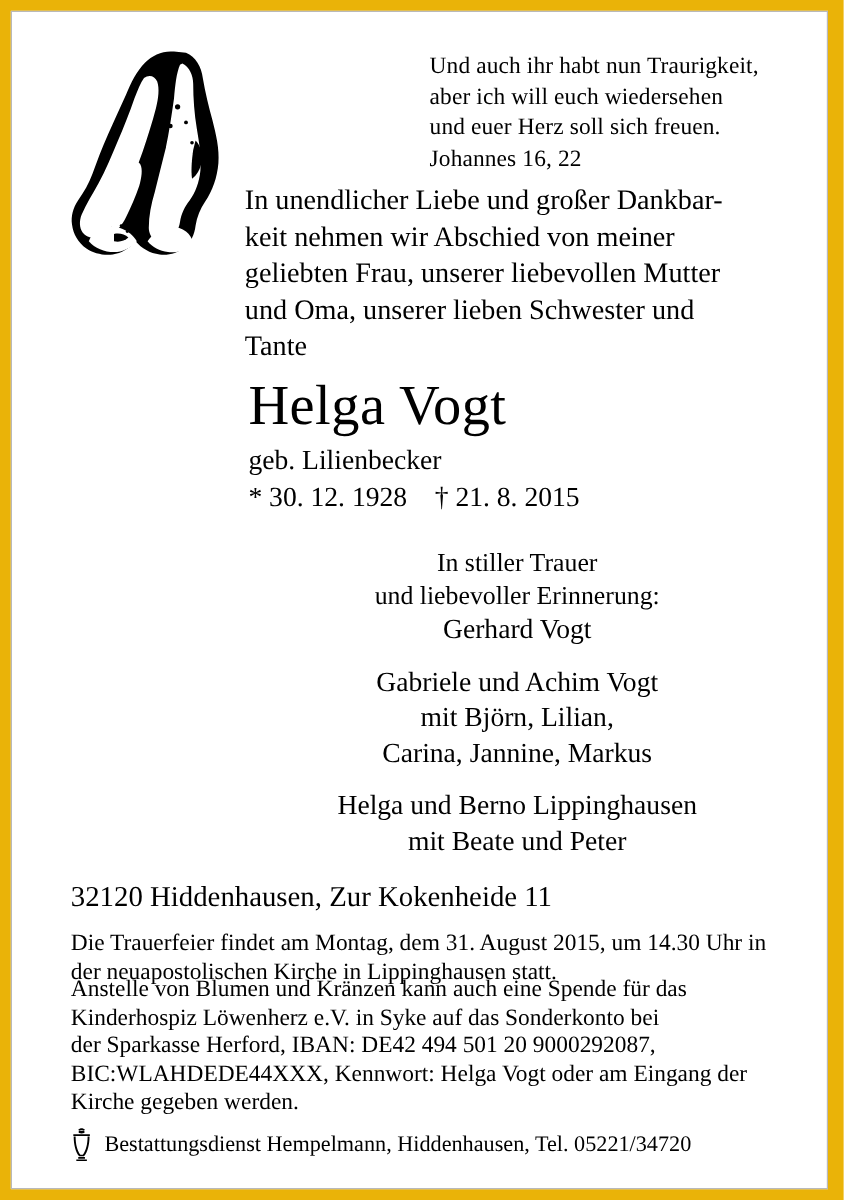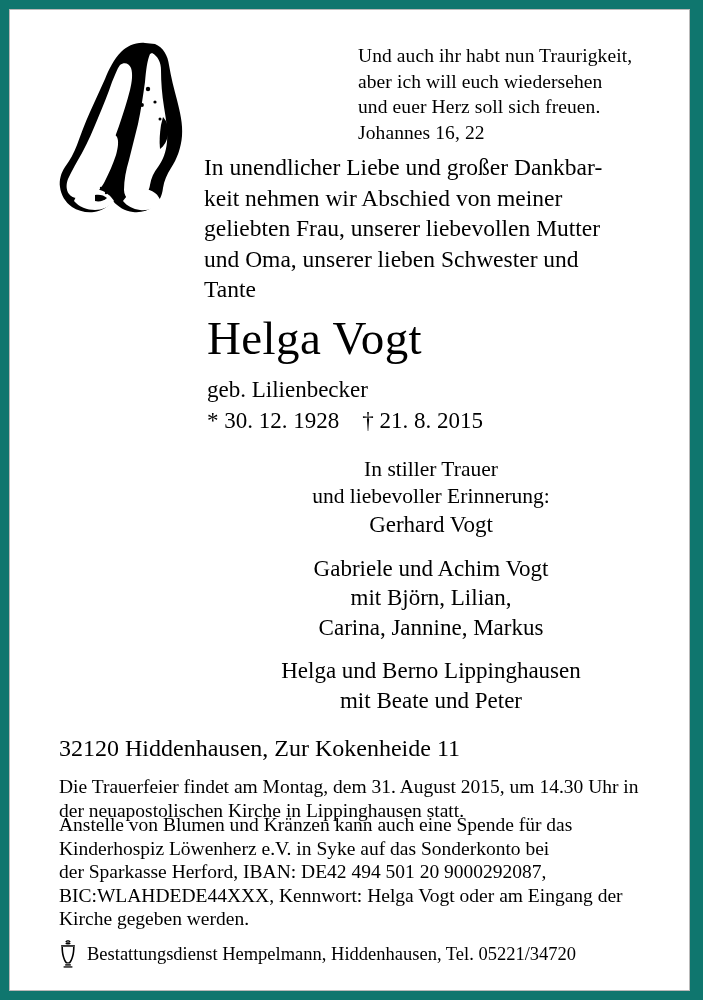--- a/index.html
+++ b/index.html
@@ -14,21 +14,21 @@
     color: #000000;
     overflow: hidden;
   }
 
   
   .notice {
     position: relative;
     box-sizing: border-box;
     width: 703px;
     height: 1000px;
-    background: #0f766e;
+    background: #eab308;
     padding: 9px 13px 9px 9px;
   }
   .page {
     position: relative;
     box-sizing: border-box;
     width: 100%;
     height: 100%;
     background: #ffffff;
     border: 1px solid #b9b9b9;
     overflow: hidden;
@@ -78,21 +78,21 @@
   .deceased-name {
     font-size: 47px;
     line-height: 52px;
     font-weight: normal;
     letter-spacing: 0.4px;
     margin: 0;
   }
   .maiden {
     font-size: 23px;
     line-height: 29px;
-    margin-top: 11px;
+    margin-top: 5px;
   }
   .dates {
     font-size: 23px;
     line-height: 29px;
     margin-top: 2px;
     white-space: pre;
   }
 
   
   .mourners {

